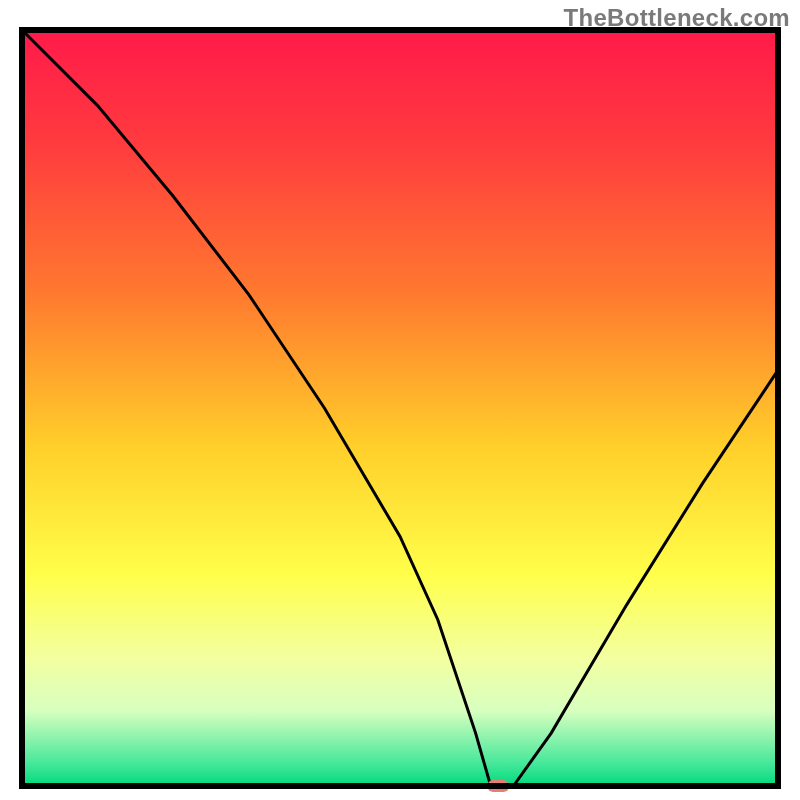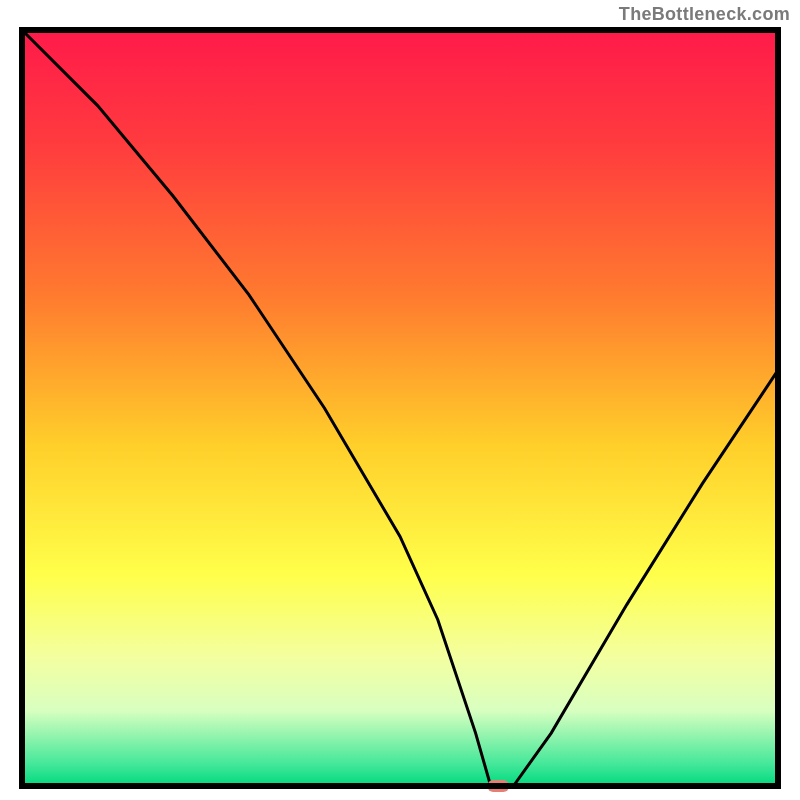--- a/index.html
+++ b/index.html
@@ -12,21 +12,21 @@
   }
   .frame {
     position: relative;
     width: 800px;
     height: 800px;
   }
   .attribution {
     position: absolute;
     top: 4px;
     right: 10px;
-    font-size: 18px;
+    font-size: 24px;
     font-weight: bold;
     color: #7a7a7a;
     letter-spacing: 0.3px;
   }
   svg {
     position: absolute;
     top: 0;
     left: 0;
   }
 </style>

